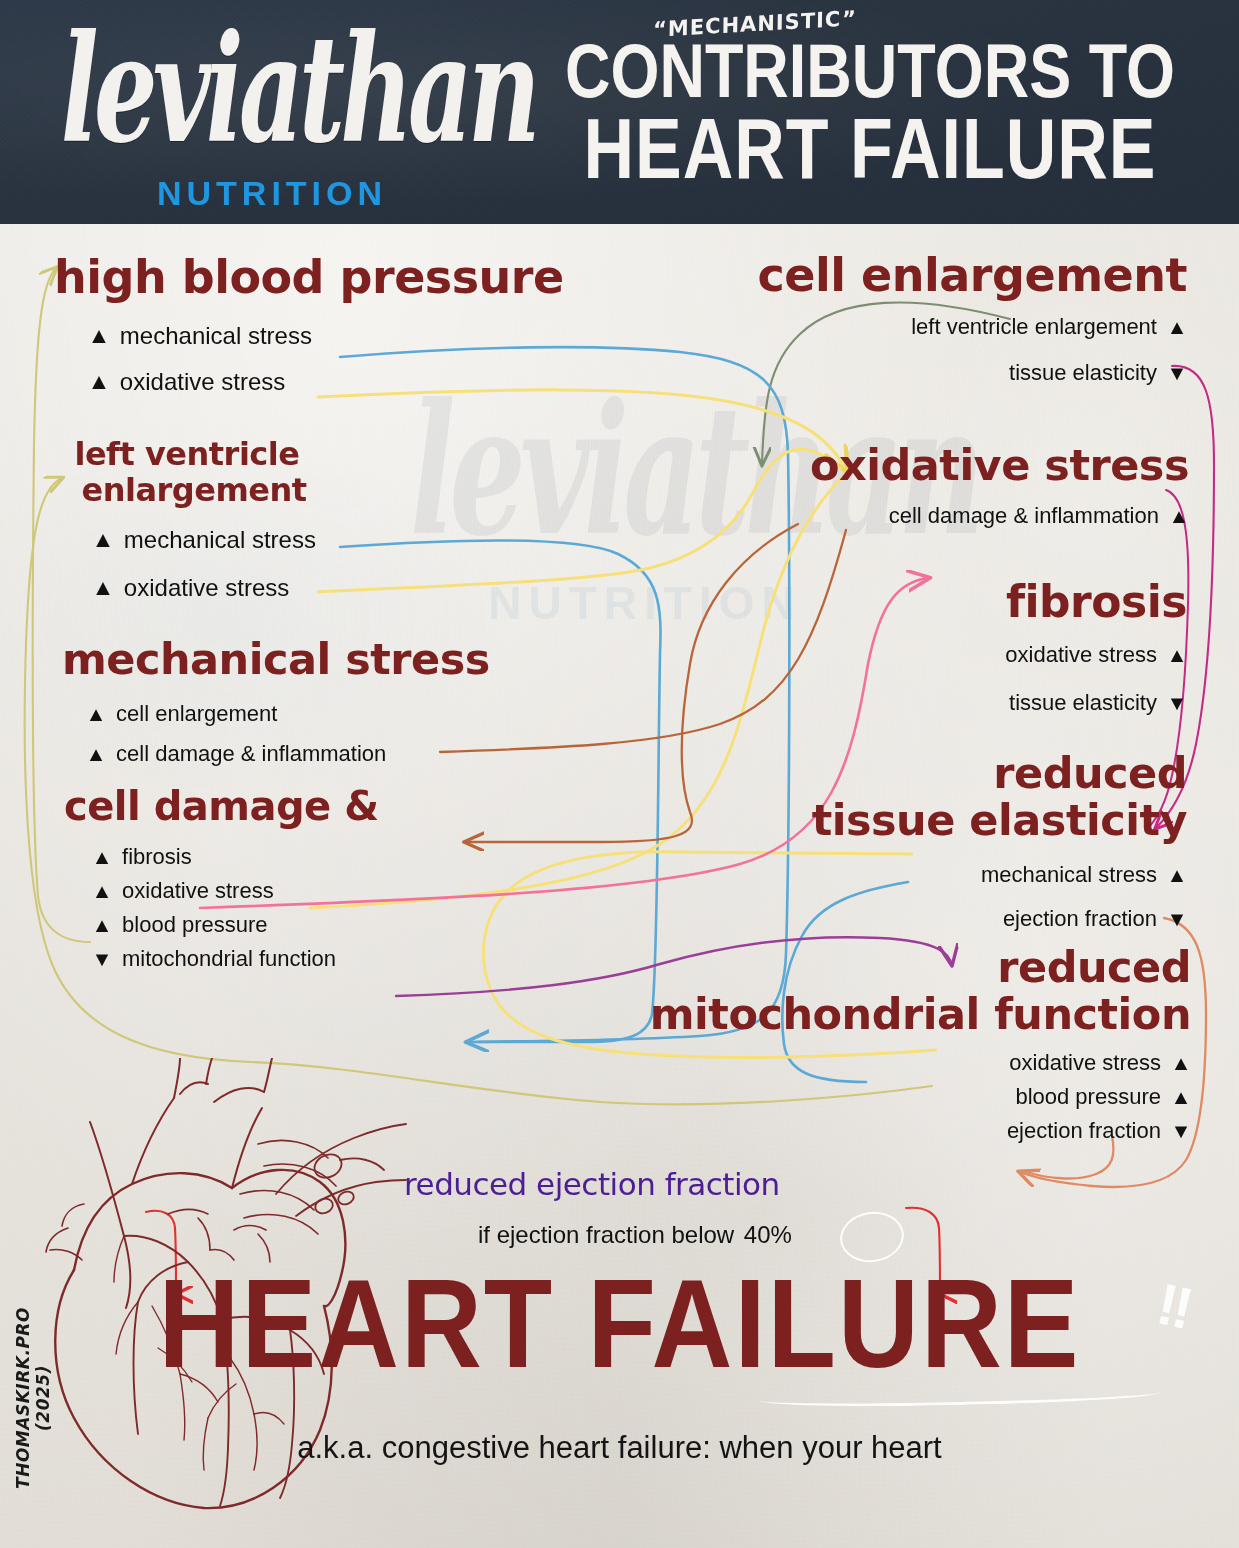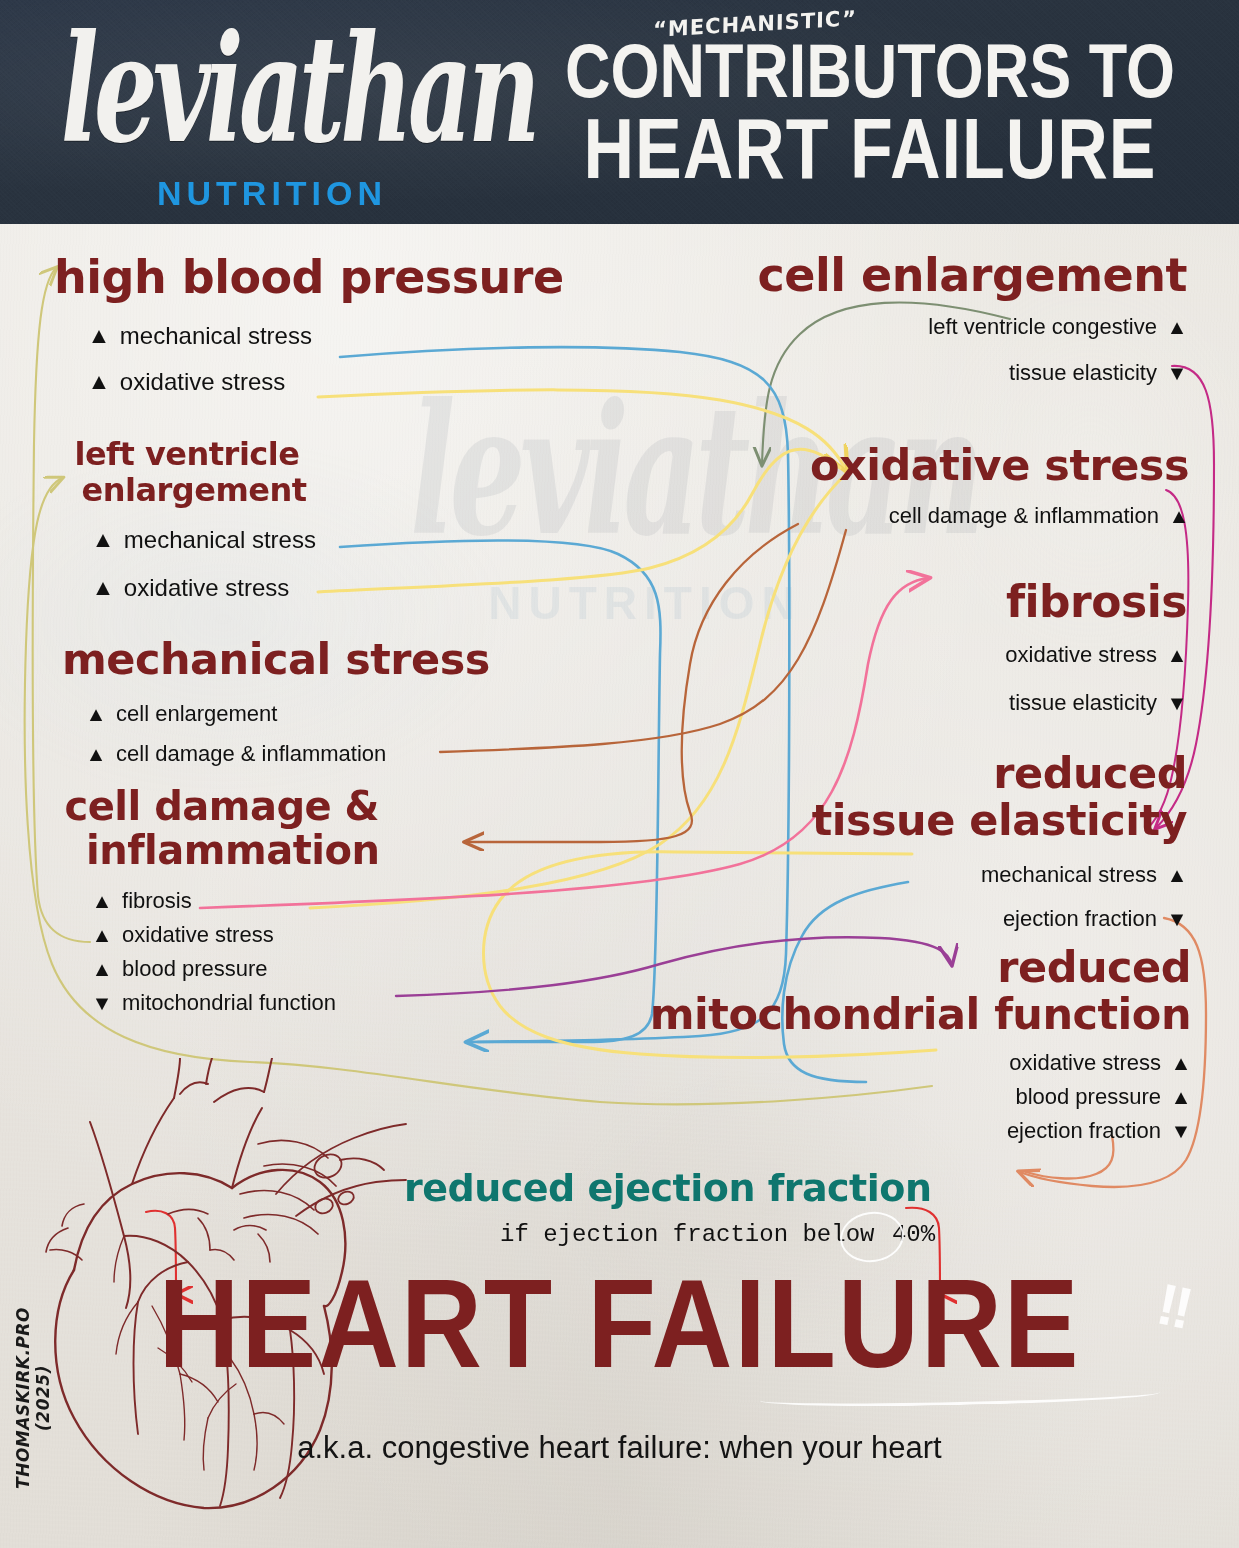--- a/index.html
+++ b/index.html
@@ -184,25 +184,25 @@
   #n-rte .s2{margin-top:18px;}
 
   #n-rmf{right:48px;top:946px;}
   #n-rmf .hdr{font-size:43px;}
   #n-rmf .s1{margin-top:14px;}
   #n-rmf .s2{margin-top:8px;}
   #n-rmf .s3{margin-top:8px;}
 
   
   #n-ref{position:absolute;left:404px;top:1166px;}
-  #n-ref .hdr{font-size:38px;font-family:"DejaVu Sans",sans-serif;font-weight:bold;color:#0f766e;letter-spacing:-.5px;}
+  #n-ref .hdr{font-size:31px;font-family:"DejaVu Sans",sans-serif;font-weight:normal;color:#4c1d95;letter-spacing:-.5px;}
 
   #ef-note{
-    position:absolute;left:500px;top:1221px;
-    font-family:Liberation Mono, monospace;font-size:24px;color:#111;white-space:nowrap;
+    position:absolute;left:478px;top:1221px;
+    font-family:Liberation Sans, sans-serif;font-size:24px;color:#111;white-space:nowrap;
   }
   #ef-note .pct{position:relative;display:inline-block;padding:0 3px;}
   #ef-circle{
     position:absolute;left:840px;top:1212px;width:60px;height:46px;
     border:2.5px solid rgba(255,255,255,.92);border-radius:50%;
     transform:rotate(-8deg);
   }
 
   #hf-title{
     position:absolute;left:0;top:1262px;width:1239px;text-align:center;
@@ -451,21 +451,20 @@
     </div>
     <div class="sub sub-sm s2">
       <span class="tri">▲</span>
       <span>cell damage &amp; inflammation</span>
     </div>
   </div>
 
   <div class="node left h-lg" id="n-cdi">
     <div class="hdr">
       <div>cell damage &amp;</div>
-      <div style="margin-top:4px;margin-left:22px;">inflammation</div>
     </div>
     <div class="sub sub-sm s1">
       <span class="tri">▲</span>
       <span>fibrosis</span>
     </div>
     <div class="sub sub-sm s2">
       <span class="tri">▲</span>
       <span>oxidative stress</span>
     </div>
     <div class="sub sub-sm s3">
@@ -474,21 +473,21 @@
     </div>
     <div class="sub sub-sm s4">
       <span class="tri">▼</span>
       <span>mitochondrial function</span>
     </div>
   </div>
 
   <div class="node right h-xl" id="n-ce">
     <div class="hdr">cell enlargement</div>
     <div class="sub sub-sm s1">
-      <span>left ventricle congestive</span>
+      <span>left ventricle enlargement</span>
       <span class="tri">▲</span>
     </div>
     <div class="sub sub-sm s2">
       <span>tissue elasticity</span>
       <span class="tri">▼</span>
     </div>
   </div>
 
   <div class="node right h-lg" id="n-ox">
     <div class="hdr">oxidative stress</div>

